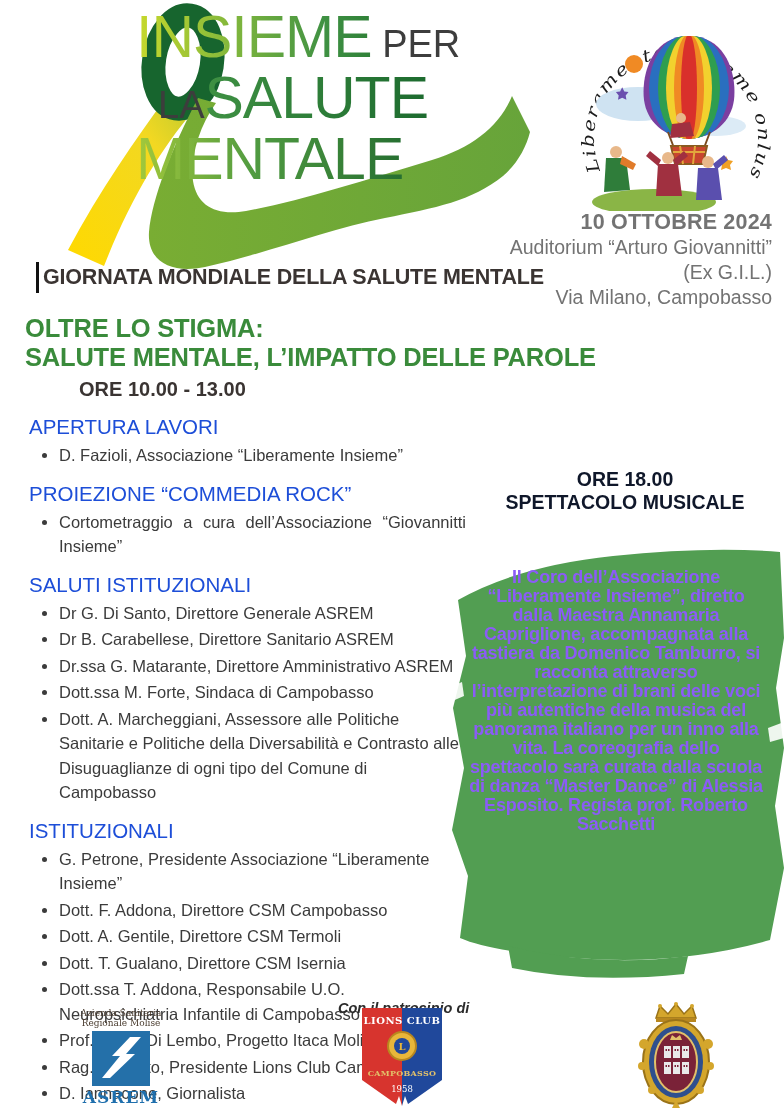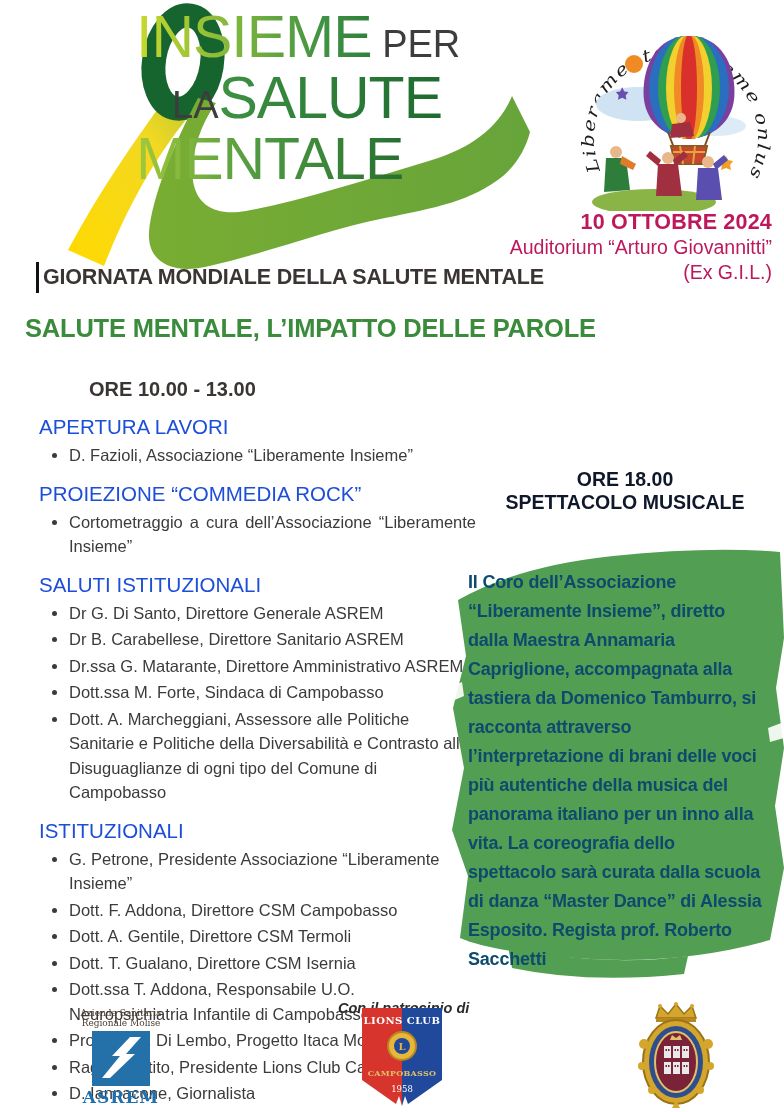--- a/index.html
+++ b/index.html
@@ -14,49 +14,49 @@
   #ribbon-wrap{left:0;top:0;width:545px;height:290px;}
 
   
   #wordmark{left:136px;top:14px;width:420px;line-height:47px;letter-spacing:-1px;}
   #wordmark .row{white-space:nowrap;}
   #wordmark .b{font-weight:normal;font-size:59px;background-clip:text;-webkit-background-clip:text;color:transparent;display:inline-block;}
   #wordmark .t{font-size:38px;color:#3d3d3d;font-weight:400;letter-spacing:0;}
   .grad-insieme{background-image:linear-gradient(90deg,#c8d92c,#7ab33e 45%,#3f9143 80%,#2f8038);}
   .grad-salute{background-image:linear-gradient(90deg,#3f9143,#1d6b2f);}
   .grad-mentale{background-image:linear-gradient(90deg,#a3c93b,#4f9a41 45%,#266f31);}
-  #wordmark .row2{margin-left:36px;}
+  #wordmark .row2{margin-left:22px;}
 
   
   #org-logo{right:8px;top:6px;width:200px;height:205px;}
 
   
-  #date-block{right:12px;top:210px;text-align:right;color:#be185d;font-size:19.5px;line-height:25px;}
+  #date-block{right:12px;top:210px;text-align:right;color:#737373;font-size:19.5px;line-height:25px;}
   #date-block .d{font-weight:bold;font-size:21.5px;letter-spacing:.2px;}
 
   
   #banner{left:36px;top:262px;font-weight:bold;font-size:21.5px;color:#3a3432;
     border-left:3px solid #111;padding:3px 0 3px 4px;letter-spacing:-.2px;}
 
   
   #main-title{left:25px;top:314px;color:#3a8b3b;font-weight:bold;font-size:25.5px;line-height:29px;letter-spacing:-.2px;}
 
   
-  #program{left:39px;top:378px;width:437px;color:#3b3b3b;}
+  #program{left:29px;top:378px;width:437px;color:#3b3b3b;}
   #time-morning{font-weight:bold;font-size:20px;color:#3a3432;margin-left:50px;margin-bottom:2px;}
   .psec-h{font-size:20.5px;color:#1d4ed8;margin:14px 0 4px 0;}
   #program ul{margin:0;padding:0 0 0 30px;}
   #program li{font-size:16.5px;line-height:24.5px;margin:2px 0;}
   .psec-1 li{text-align:justify;}
 
   
   #evening-head{left:470px;top:468px;width:310px;text-align:center;color:#0f172a;font-weight:bold;font-size:19.5px;line-height:23px;}
   #blob{left:448px;top:538px;width:336px;height:440px;}
-  #blob-text{position:absolute;left:20px;top:30px;width:296px;text-align:left;
-    color:#0c4a6e;font-weight:bold;font-size:18px;line-height:29px;letter-spacing:-.2px;}
+  #blob-text{position:absolute;left:20px;top:30px;width:296px;text-align:center;
+    color:#8b5cf6;font-weight:bold;font-size:18px;line-height:19px;letter-spacing:-.2px;}
 
   
   #patronage{left:338px;top:1000px;font-size:14.5px;font-weight:bold;font-style:italic;color:#2b2b2b;}
   #asrem-logo{left:62px;top:1004px;width:118px;height:104px;}
   #lions-logo{left:362px;top:1008px;width:57px;height:102px;}
   #arms-logo{left:632px;top:1000px;width:88px;height:110px;}
 </style>
 </head>
 <body>
 
@@ -153,41 +153,43 @@
       <path d="M 122 162 L 142 162 L 146 194 L 120 194 Z" fill="#5a4fae"></path>
       <path d="M 140 164 l 12 -10 -4 -5 -11 9 Z" fill="#5a4fae"></path>
     </g>
   </svg>
 </div>
 
 <div class="abs" id="date-block">
   <div class="d">10 OTTOBRE 2024</div>
   <div>Auditorium “Arturo Giovannitti”</div>
   <div>(Ex G.I.L.)</div>
+  <div>Via Milano, Campobasso</div>
 </div>
 
 <div class="abs" id="banner">GIORNATA MONDIALE DELLA SALUTE MENTALE</div>
 
 <div class="abs" id="main-title">
+  <div>OLTRE LO STIGMA:</div>
   <div>SALUTE MENTALE, L’IMPATTO DELLE PAROLE</div>
 </div>
 
 <div class="abs" id="program">
   <div id="time-morning">ORE 10.00 - 13.00</div>
   <div>
       <div class="psec psec-0">
         <div class="psec-h">APERTURA LAVORI</div>
         <ul>
           <li>D. Fazioli, Associazione “Liberamente Insieme”</li>
         </ul>
       </div>
       <div class="psec psec-1">
         <div class="psec-h">PROIEZIONE “COMMEDIA ROCK”</div>
         <ul>
-          <li>Cortometraggio a cura dell’Associazione “Liberamente Insieme”</li>
+          <li>Cortometraggio a cura dell’Associazione “Giovannitti Insieme”</li>
         </ul>
       </div>
       <div class="psec psec-2">
         <div class="psec-h">SALUTI ISTITUZIONALI</div>
         <ul>
           <li>Dr G. Di Santo, Direttore Generale ASREM</li>
           <li>Dr B. Carabellese, Direttore Sanitario ASREM</li>
           <li>Dr.ssa G. Matarante, Direttore Amministrativo ASREM</li>
           <li>Dott.ssa M. Forte, Sindaca di Campobasso</li>
           <li>Dott. A. Marcheggiani, Assessore alle Politiche Sanitarie e Politiche della Diversabilità e Contrasto alle Disuguaglianze di ogni tipo del Comune di Campobasso</li>

